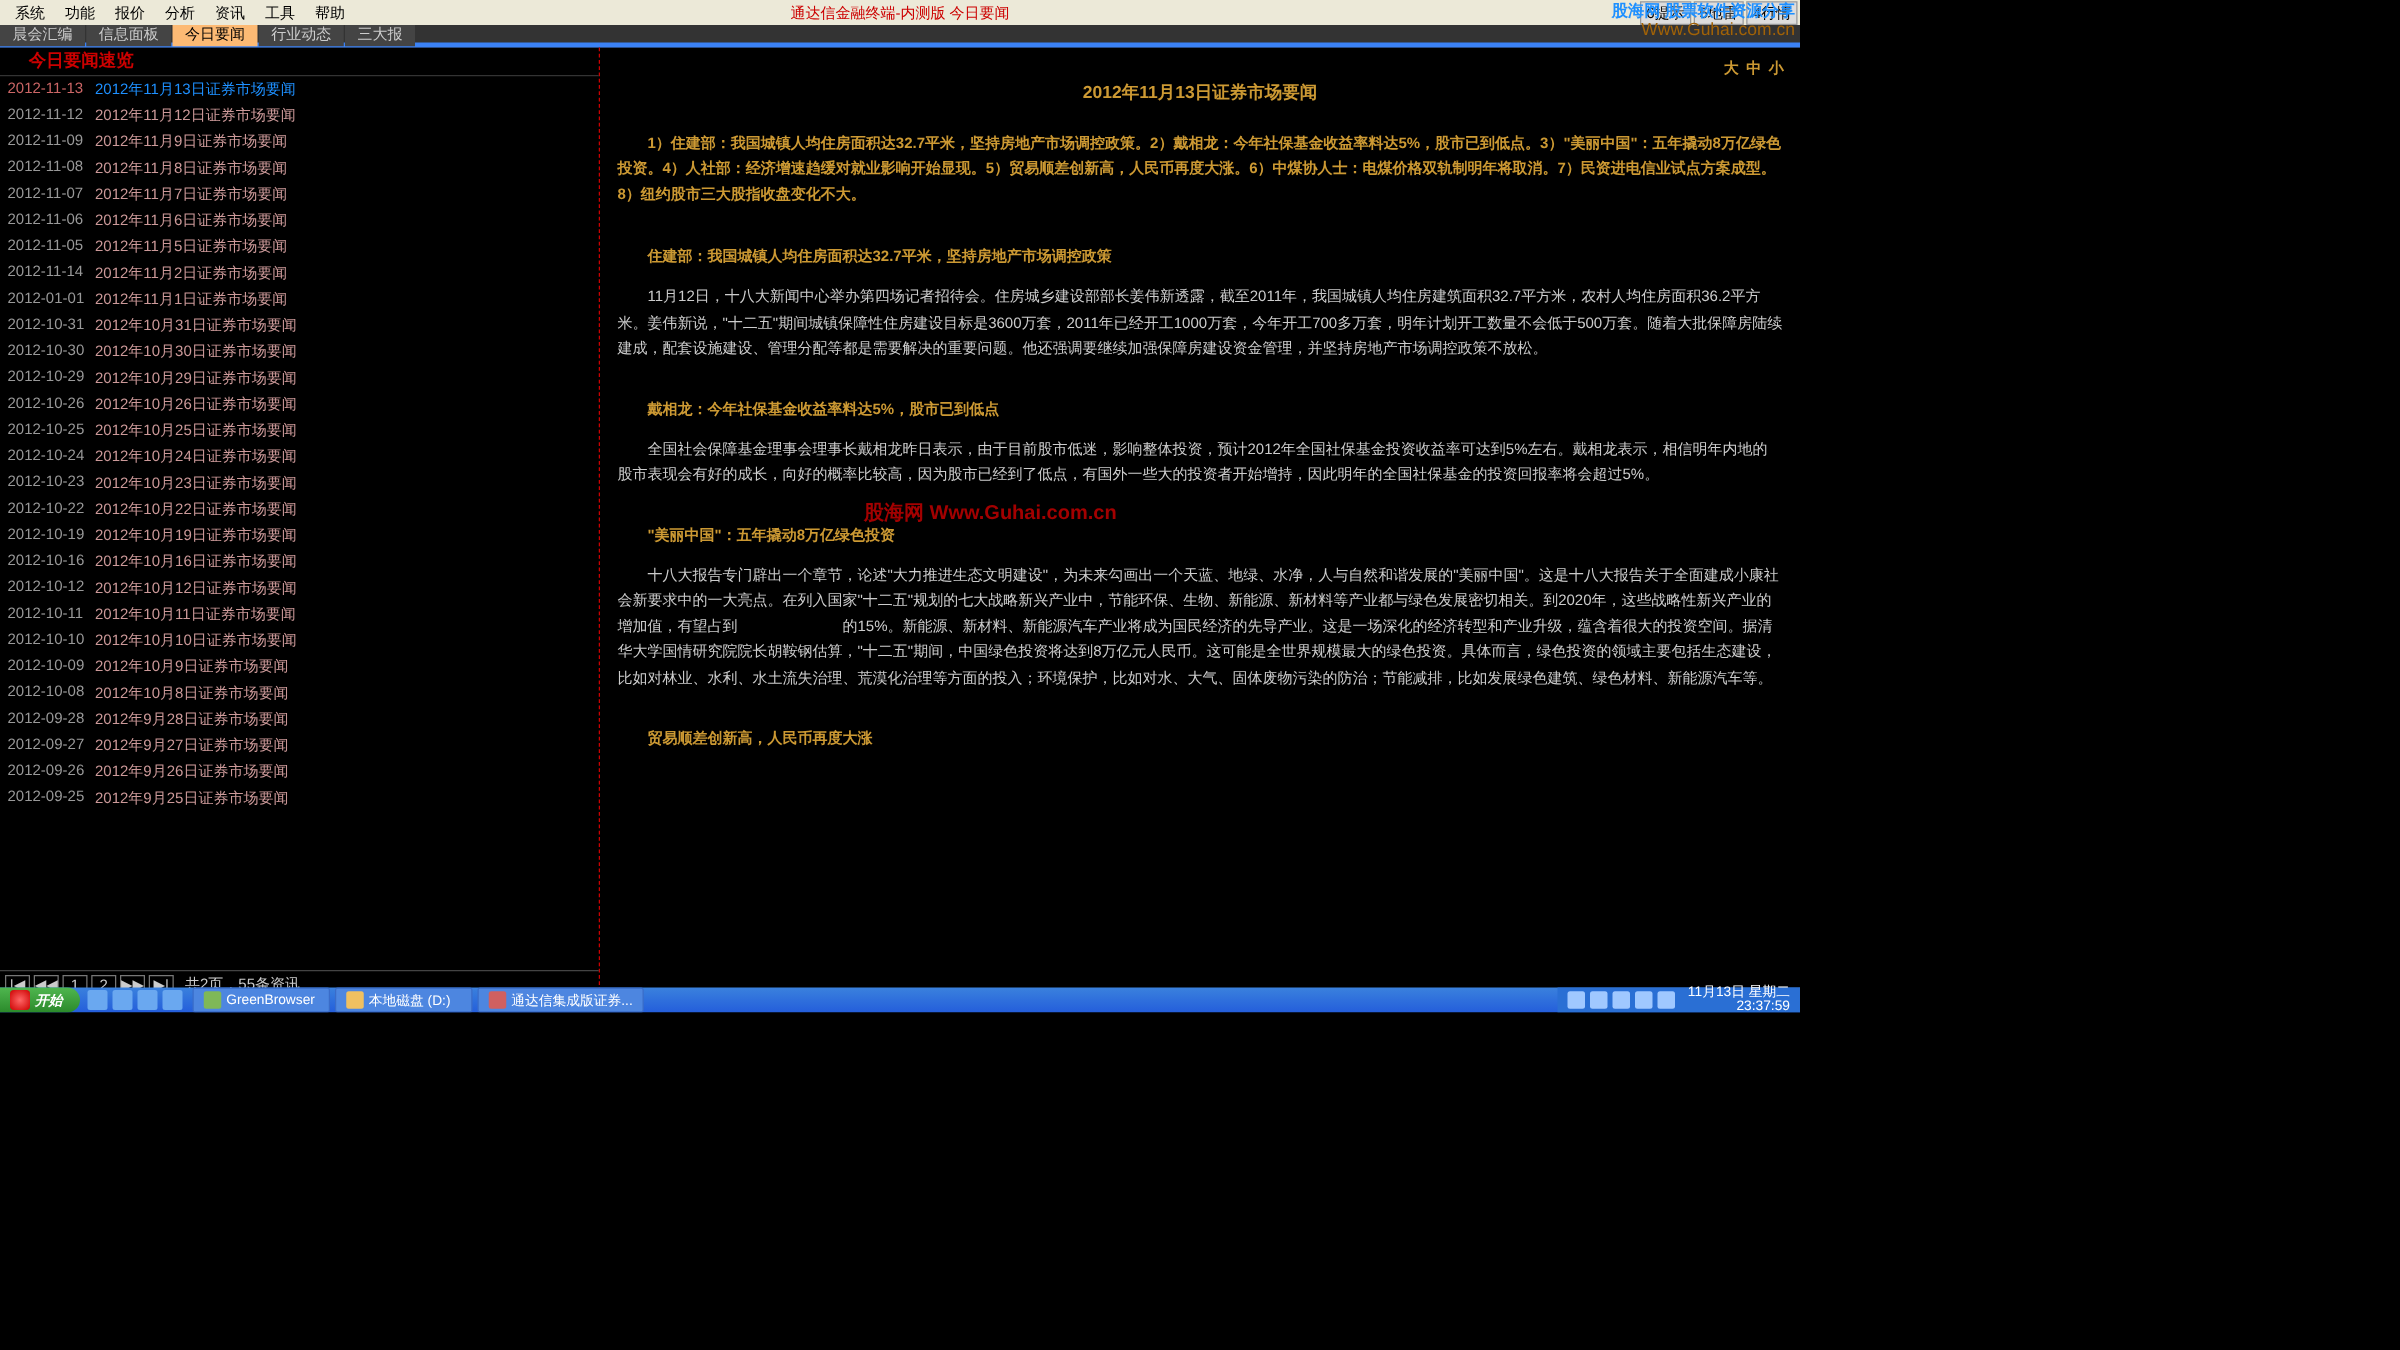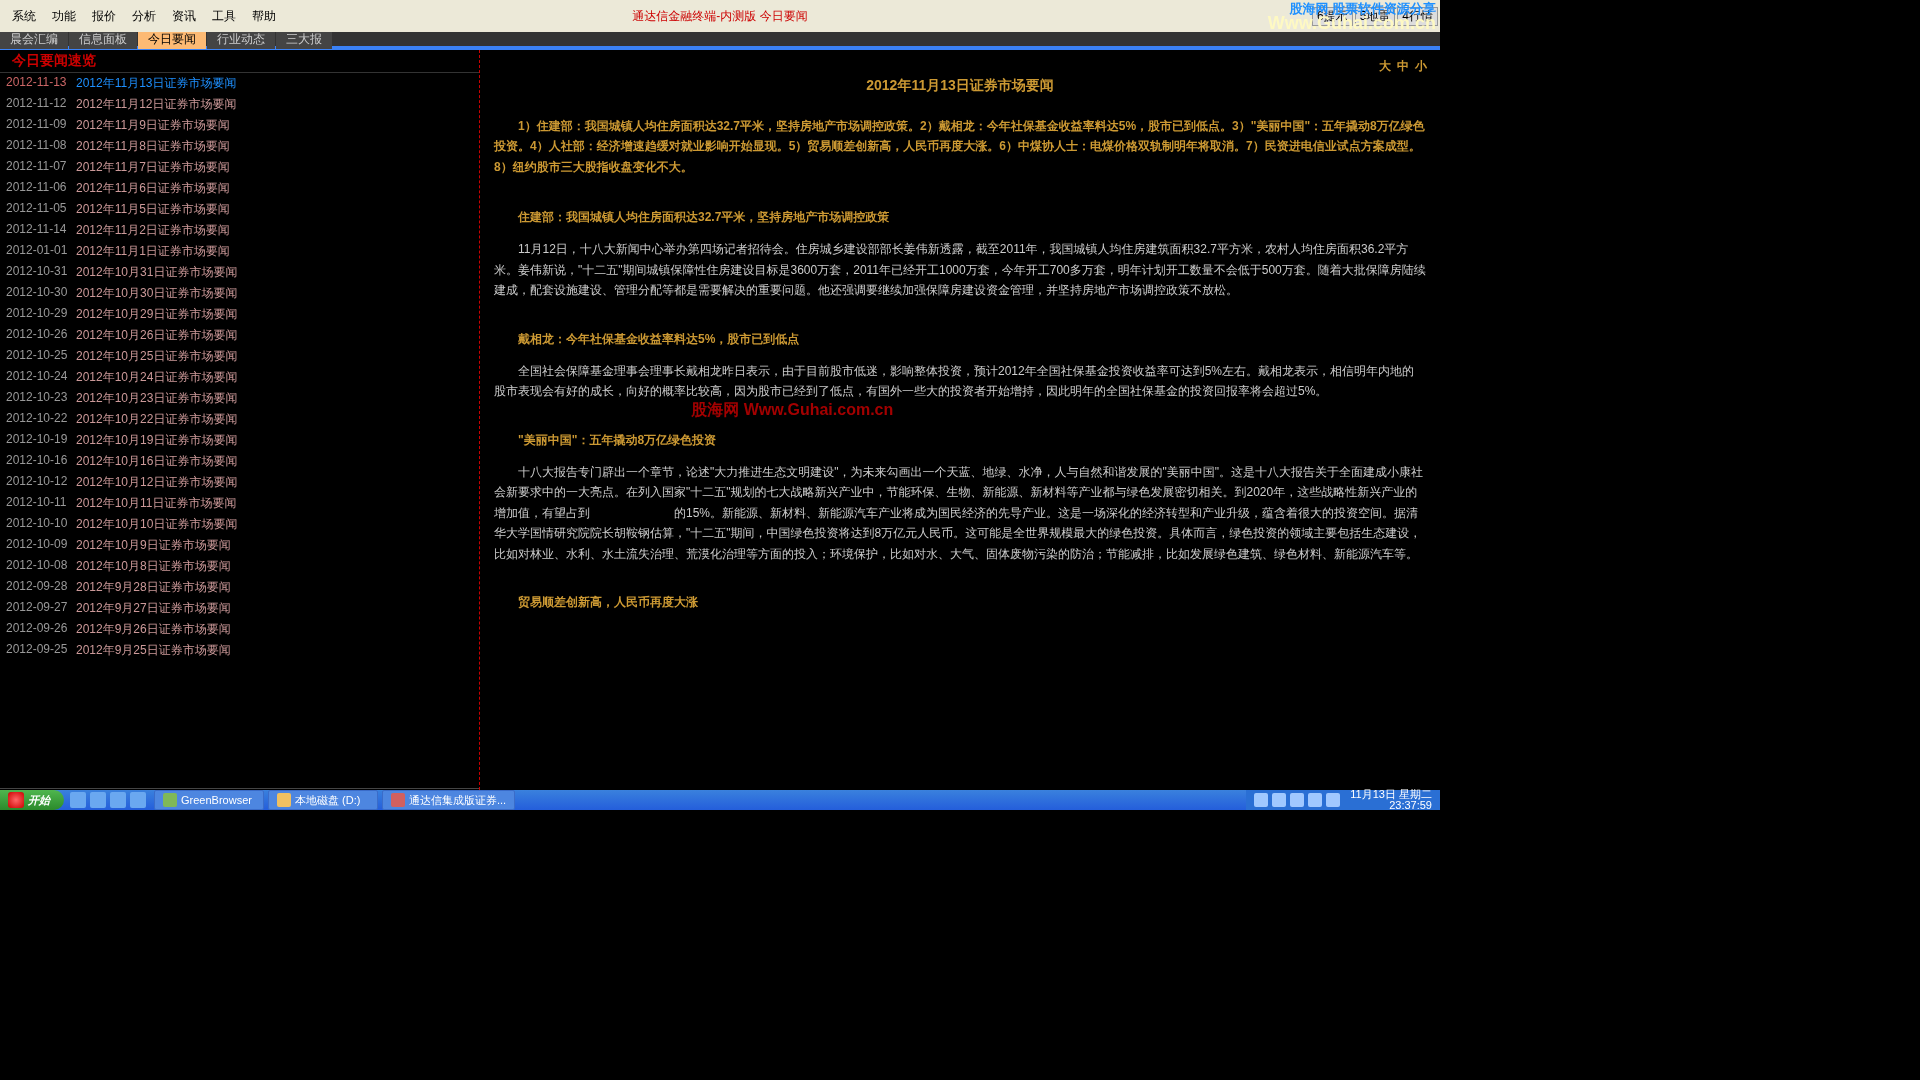--- a/index.html
+++ b/index.html
@@ -1,30 +1,30 @@
 <!DOCTYPE html>
 <html><head>
 <meta charset="utf-8">
 <style>
 *{margin:0;padding:0;box-sizing:border-box;font-family:"SimSun","宋体",sans-serif}
 body{background:#000;color:#ccc;font-size:12px;overflow:hidden;width:1440px;height:810px;position:relative}
-.menubar{height:32px;background:#ece9d8;display:flex;align-items:center;padding:0 4px;position:relative}
+.menubar{height:20px;background:#ece9d8;display:flex;align-items:center;padding:0 4px;position:relative}
 .menubar .menu-item{padding:0 8px;color:#000;cursor:default}
 .menubar .center-title{position:absolute;left:50%;transform:translateX(-50%);color:#c00}
 .menubar .right-btns{position:absolute;right:2px;display:flex;gap:2px}
 .menubar .right-btns span{background:#ddd;border:1px solid #999;padding:0 4px;color:#000}
 .watermark{position:absolute;right:4px;top:2px;z-index:100;text-align:right;line-height:14px}
 .watermark .wm1{color:#1e90ff;font-size:13px;font-weight:bold}
-.watermark .wm2{color:#fef9c3;font-size:18px;font-weight:bold}
+.watermark .wm2{color:#a16207;font-size:14px;font-weight:normal}
 .tabbar{height:18px;background:#333;display:flex;align-items:center;border-bottom:4px solid #3b82f6}
 .tabbar .tab{padding:1px 10px;color:#ccc;background:#444;margin-right:1px;cursor:default}
 .tabbar .tab.active{background:#fdba74;color:#000}
 .content{height:760px;display:flex}
 .left-pane{width:480px;border-right:1px dashed #c00;display:flex;flex-direction:column}
-.left-title{color:#c00;font-size:14px;font-weight:bold;padding:2px 12px;border-bottom:1px solid #333}
+.left-title{color:#c00;font-size:14px;font-weight:bold;padding:2px 23px;border-bottom:1px solid #333}
 .news-list{flex:1;overflow:hidden}
 .news-item{display:flex;padding:2px 6px;cursor:default}
 .news-item .date{color:#c66;width:70px}
 .news-item .title{color:#c66}
 .news-item.selected .title{color:#1e90ff}
 .news-item:not(.selected) .date{color:#999}
 .news-item:not(.selected) .title{color:#c99}
 .pager{height:22px;display:flex;align-items:center;gap:3px;padding:0 4px;border-top:1px solid #444}
 .pager .pbtn{border:1px solid #777;background:#000;color:#ccc;width:20px;height:16px;display:inline-flex;align-items:center;justify-content:center;cursor:pointer}
 .pager .info{color:#ccc;margin-left:6px}

